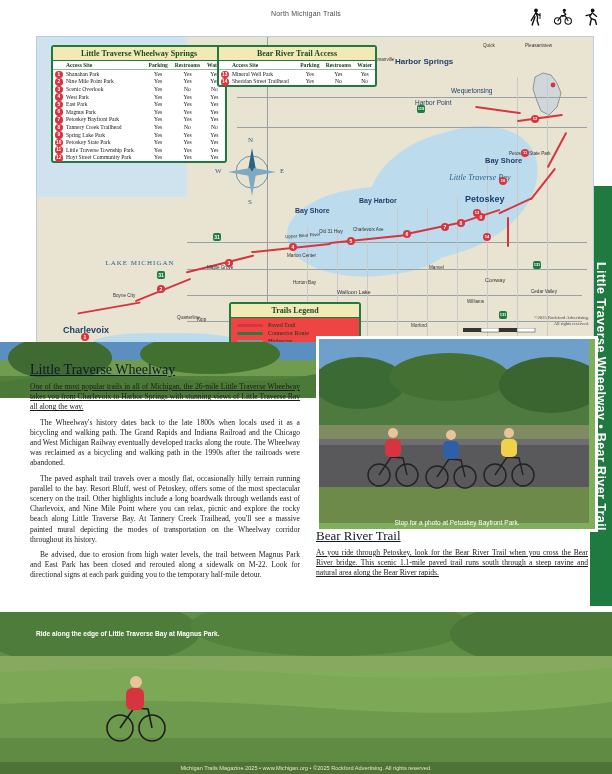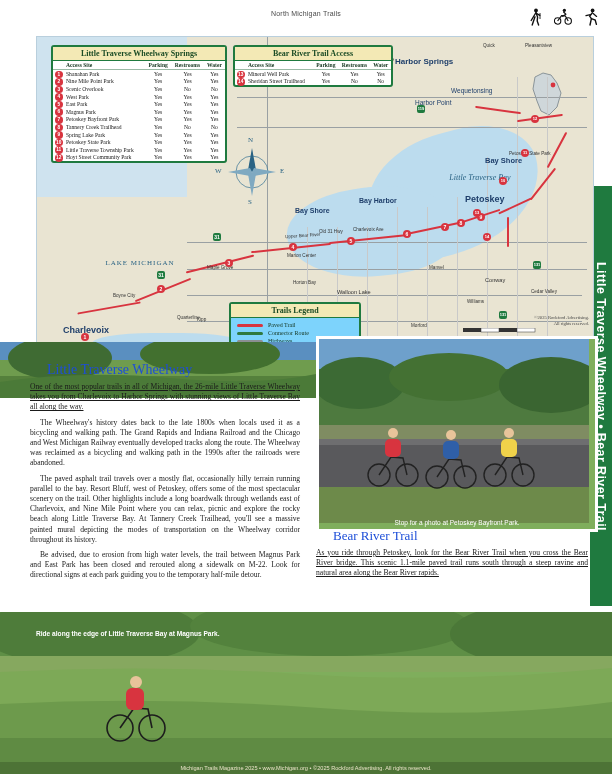--- a/index.html
+++ b/index.html
@@ -92,21 +92,21 @@
   .maptable td.site{text-align:left;padding-left:13px;position:relative;white-space:nowrap;}
   .maptable td.site .num{
     position:absolute;left:2px;top:0.5px;width:7.5px;height:7.5px;border-radius:50%;
     background:#d8343f;color:#fff;font-family:"Liberation Sans",sans-serif;
     font-size:4.8px;line-height:7.5px;text-align:center;font-weight:bold;
   }
 
   
   .legend{
     position:absolute;left:192px;top:265px;width:128px;
-    background:#7dd3fc;border:2px solid #1f7a3f;border-radius:3px;
+    background:#ef4444;border:2px solid #1f7a3f;border-radius:3px;
   }
   .legend .caption{
     background:#f3e9b5;color:#1a4b25;font-weight:bold;font-size:8px;text-align:center;padding:2px 0;
     border-bottom:1px solid #1f7a3f;
   }
   .legend ul{list-style:none;margin:0;padding:3px 6px;}
   .legend li{display:flex;align-items:center;gap:5px;font-size:6px;padding:1px 0;color:#14351f;}
   .legend .swatch{width:26px;height:3px;border-radius:2px;flex:none;}
 
   
@@ -139,21 +139,21 @@
   }
 
   
   #photo-top{left:0;top:342px;width:316px;height:56px;}
   #photo-bike{left:316px;top:336px;width:276px;height:190px;border:3px solid #fff;}
   #photo-bottom{left:0;top:612px;width:612px;height:162px;}
 
   
   .article{position:absolute;}
   .article h2{
-    margin:0 0 4px 17px;font-family:"Liberation Serif",serif;font-size:14px;font-weight:normal;color:#1d4ed8;
+    margin:0 0 4px 0;font-family:"Liberation Serif",serif;font-size:14px;font-weight:normal;color:#0f172a;text-decoration:underline;
   }
   .article p{
     margin:0 0 5px 0;font-size:7.6px;line-height:10.2px;text-align:justify;text-indent:10px;color:#1a1a1a;
   }
   .article p.first{text-indent:0;text-decoration:underline;}
 
   #art-ltw{left:30px;top:362px;width:270px;}
   #art-brt{left:316px;top:528px;width:272px;}
   #art-brt h2{font-size:13px;}
 
@@ -402,21 +402,21 @@
             <tr>
               <td class="site"><span class="num">12</span>Hoyt Street Community Park</td>
               <td>Yes</td>
               <td>Yes</td>
               <td>Yes</td>
             </tr>
           </tbody>
       </table>
     </div>
 
-    <div class="maptable" style="left:196px;top:8px;width:156px;">
+    <div class="maptable" style="left:180px;top:8px;width:156px;">
       <div class="caption">Bear River Trail Access</div>
       <table>
         <thead>
             <tr>
           <th class="first">Access Site</th>
           <th>Parking</th>
           <th>Restrooms</th>
           <th>Water</th>
         </tr>
           </thead>

